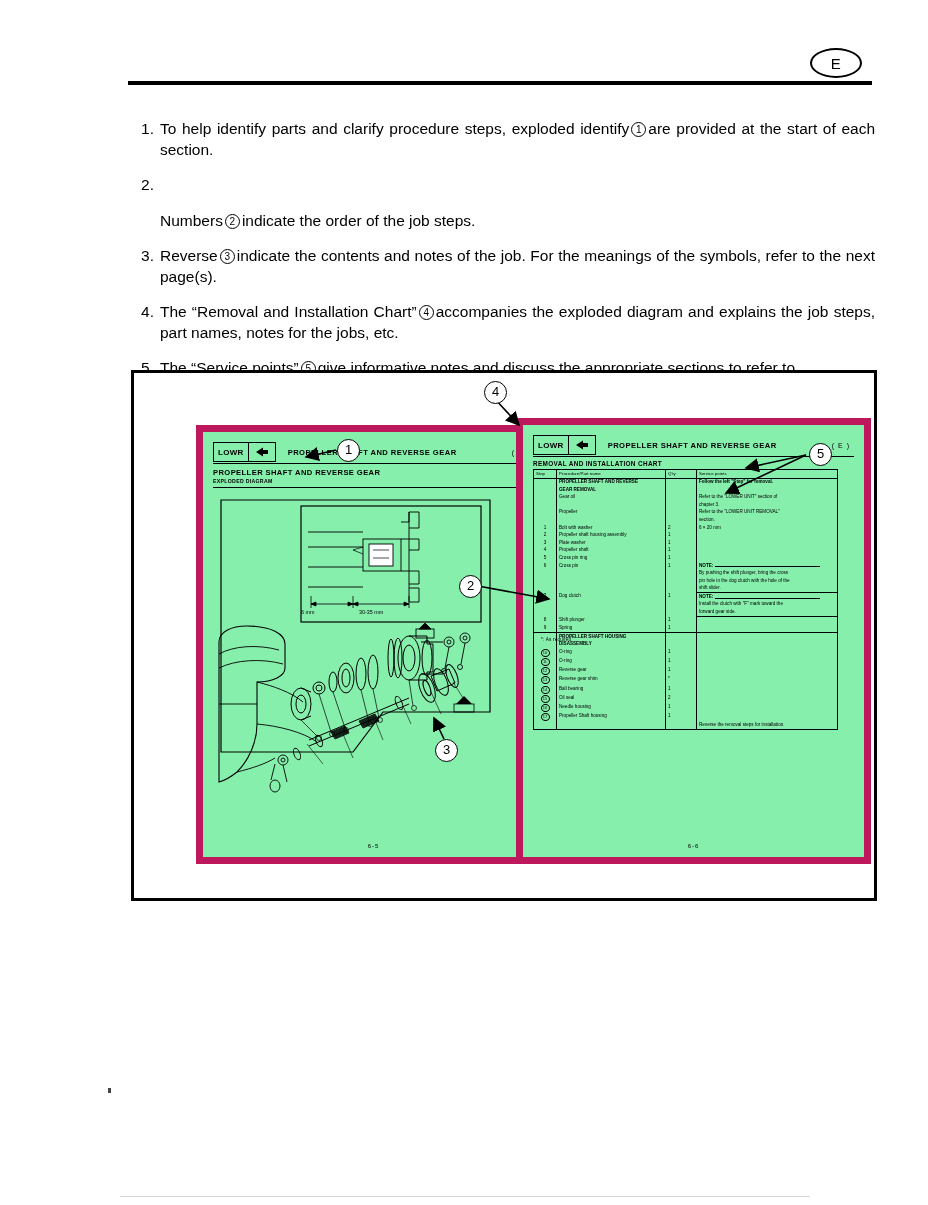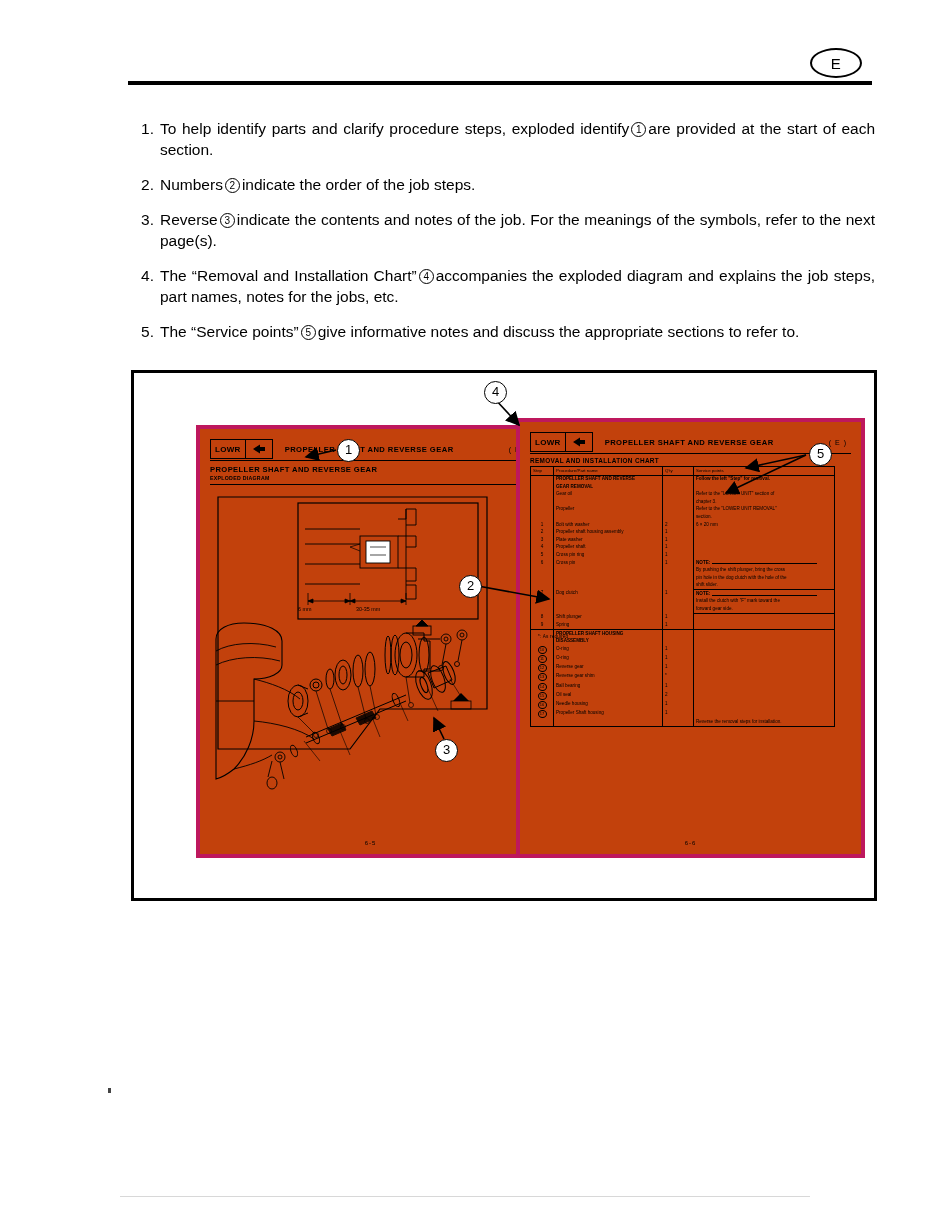--- a/index.html
+++ b/index.html
@@ -75,21 +75,21 @@
   .desc-num {
     width: 24px;
     flex: 0 0 24px;
     text-align: right;
     padding-right: 6px;
   }
   .desc-text {
     flex: 1 1 auto;
     text-align: justify;
   }
-  .desc-text.nojust { text-align: left; }
+  .desc-text.nojust { text-align: left; margin-top: 36px; }
   .circ {
     display: inline-block;
     border: 1px solid #000;
     border-radius: 50%;
     width: 13px;
     height: 13px;
     line-height: 13px;
     text-align: center;
     font-size: 10px;
     vertical-align: 1px;
@@ -103,22 +103,22 @@
     top: 370px;
     width: 740px;
     height: 525px;
     border: 3px solid #000;
     background: #fff;
   }
 
   
   .spread-page {
     position: absolute;
-    background: #c2410c;
-    border: 4px solid #be185d;
+    background: #86efac;
+    border: 7px solid #be185d;
     padding-left: 36px;
   }
   .spread-left  { left: 62px;  top: 52px; width: 305px; height: 425px; }
   .spread-right { left: 382px; top: 45px; width: 305px; height: 432px; }
 
   .mini-head {
     position: absolute;
     left: 10px;
     top: 10px;
     right: 10px;

